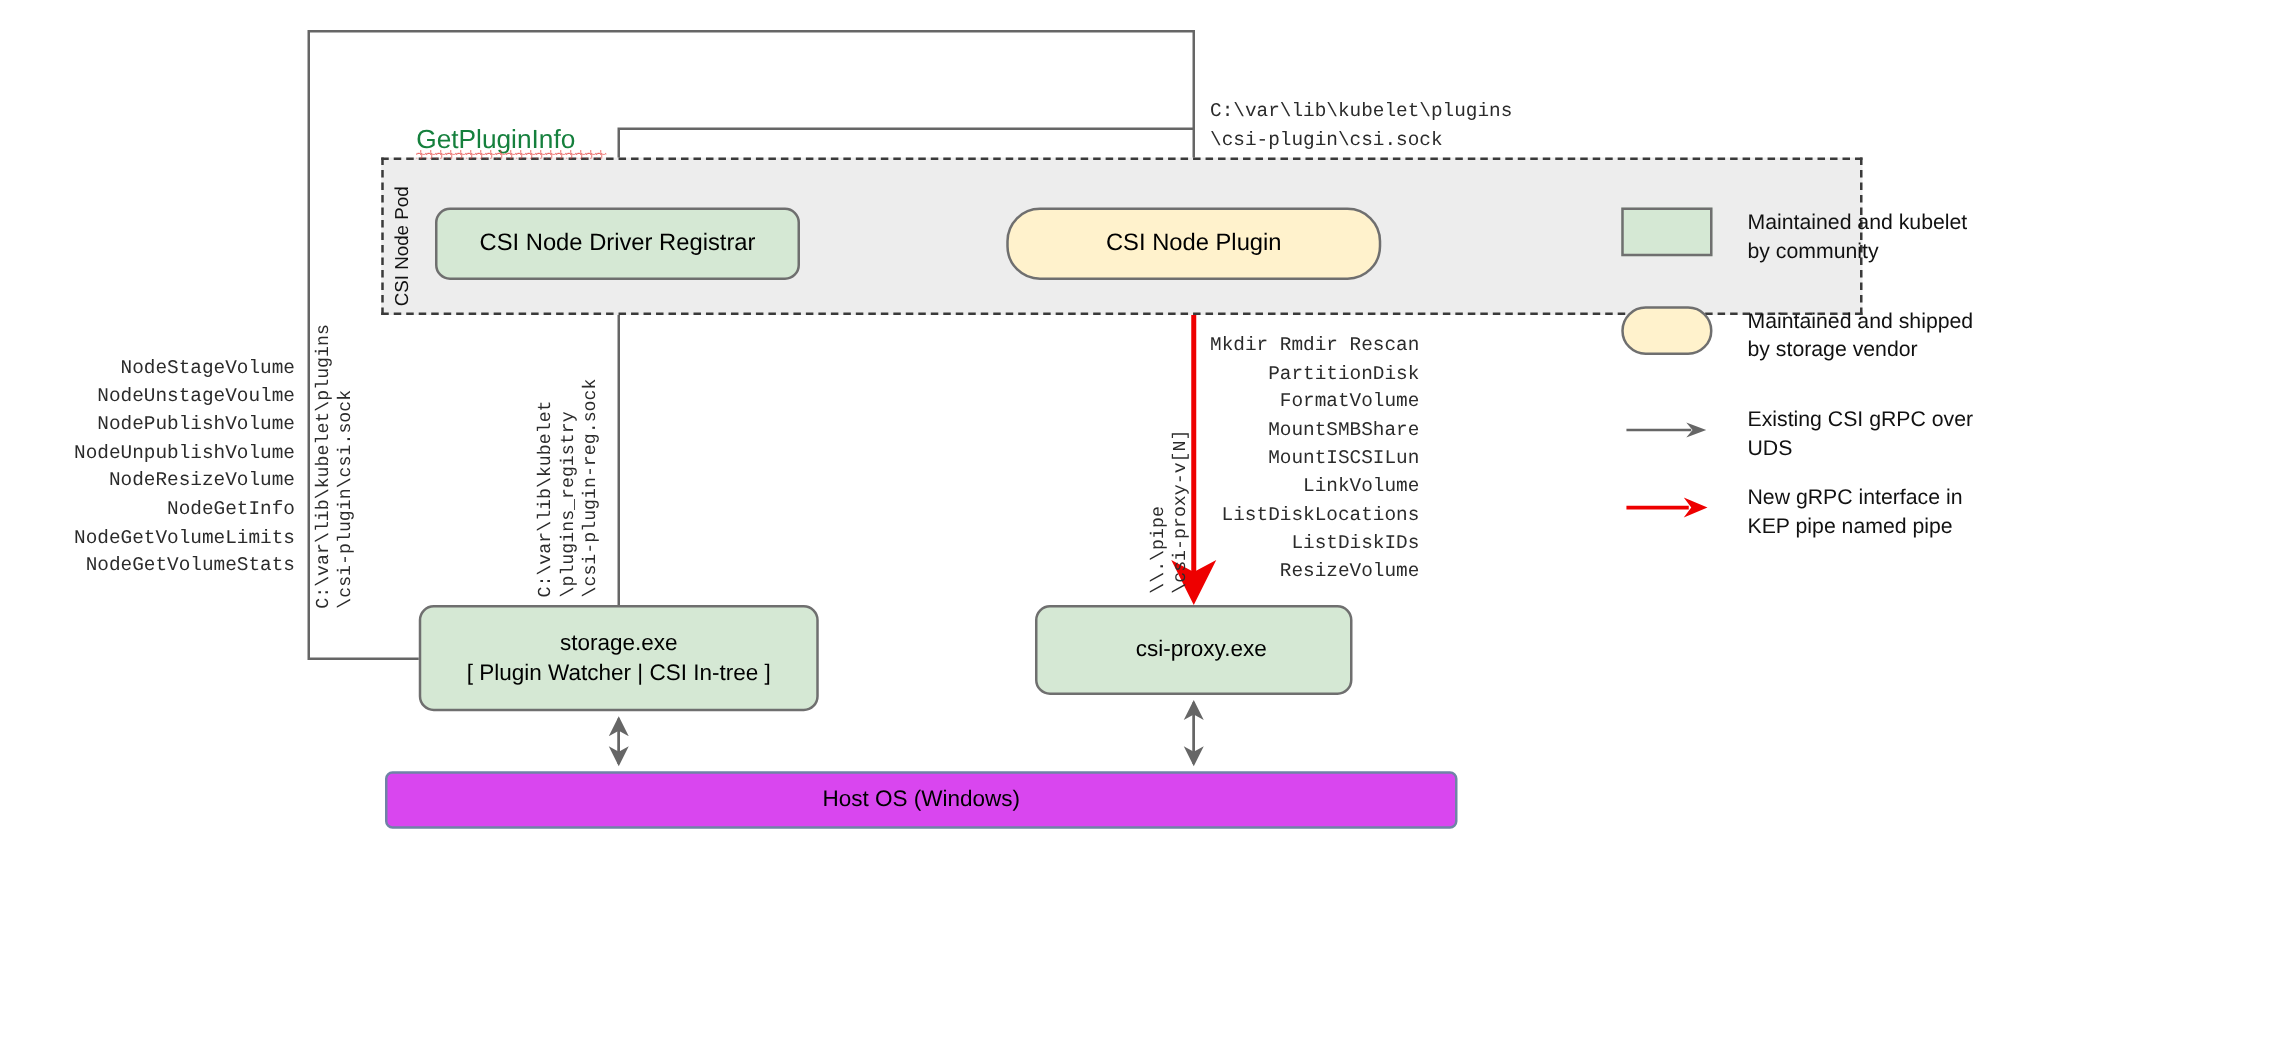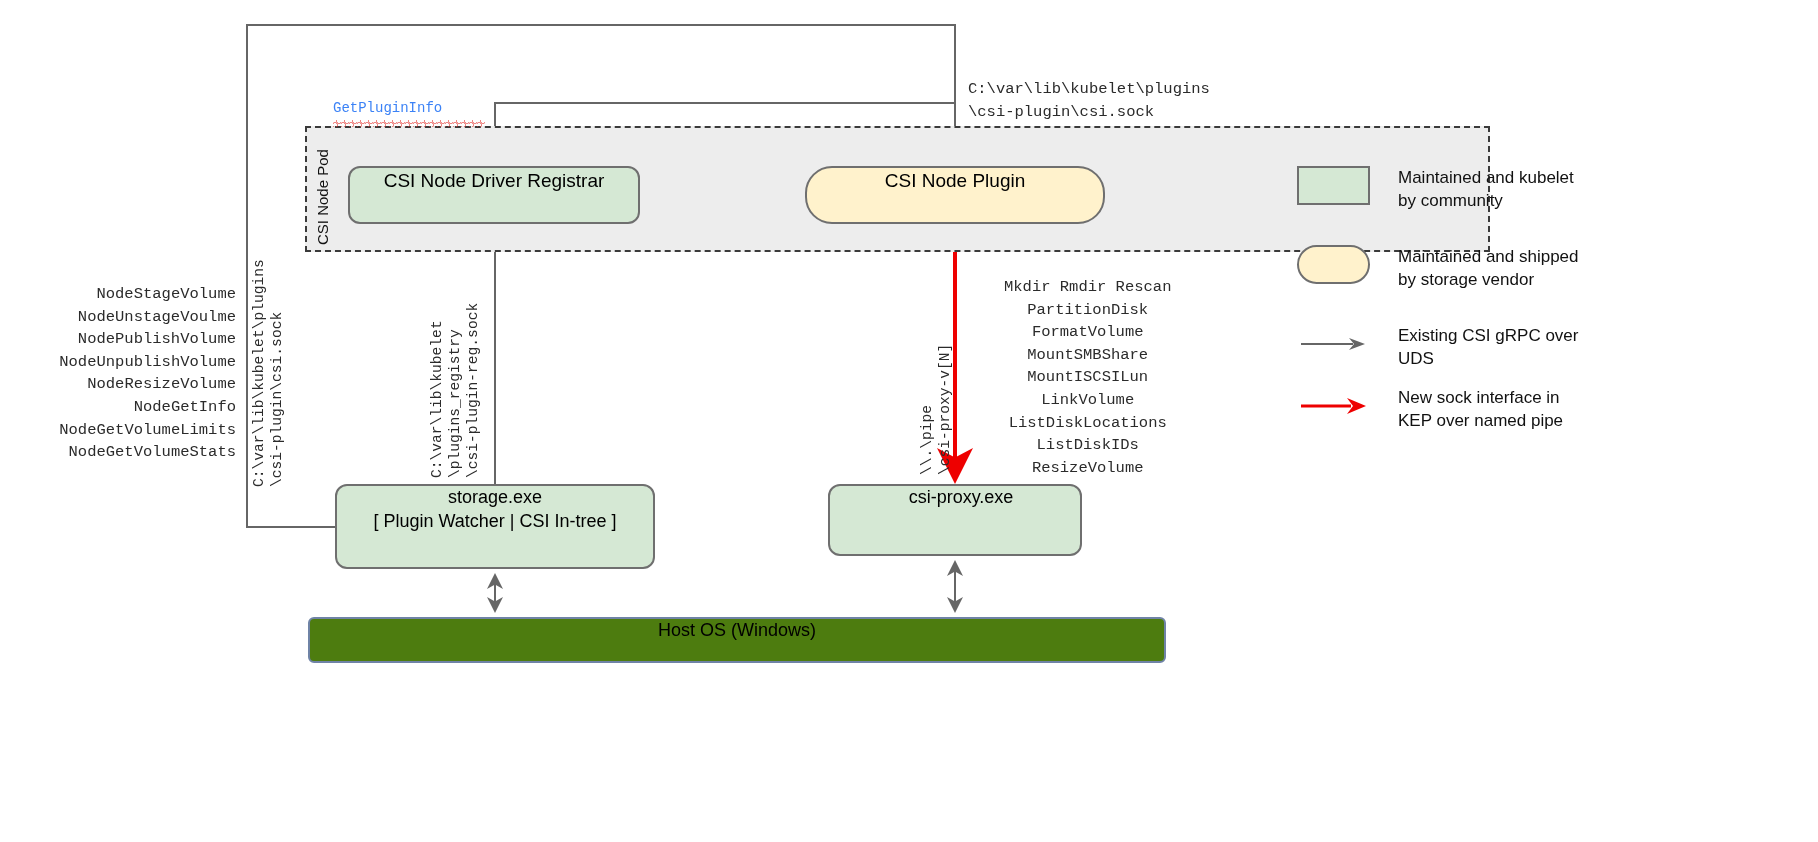--- a/index.html
+++ b/index.html
@@ -16,45 +16,45 @@
   .pod-label{
     position:absolute;left:311px;top:142px;width:22px;height:110px;
     display:flex;align-items:center;justify-content:center;
     font-size:15px;color:#111;
     writing-mode:vertical-rl;transform:rotate(180deg);white-space:nowrap;
   }
 
   
   .node{
     position:absolute;border:2px solid #6f6f6f;border-radius:12px;
-    display:flex;flex-direction:column;align-items:center;justify-content:flex-start;
+    display:flex;flex-direction:column;align-items:center;justify-content:center;
     box-sizing:border-box;text-align:center;line-height:1.32;
   }
   .green{background:#d5e8d4;}
   .yellow{background:#fff2cc;border-radius:27px;}
-  .blue{background:#4d7c0f;border:2px solid #6f83a6;border-radius:6px;}
+  .blue{background:#d946ef;border:2px solid #6f83a6;border-radius:6px;}
 
   #registrar{left:348px;top:166px;width:292px;height:58px;font-size:19px;}
   #nodeplugin{left:805px;top:166px;width:300px;height:58px;font-size:19px;}
   #kubelet{left:335px;top:484px;width:320px;height:85px;font-size:18px;}
   #csiproxy{left:828px;top:484px;width:254px;height:72px;font-size:18px;padding-left:12px;}
   #hostos{left:308px;top:617px;width:858px;height:46px;font-size:18px;}
 
   
   .mono{font-family:"Liberation Mono",monospace;font-size:15.5px;color:#2b2b2b;
         line-height:22.6px;white-space:pre;position:absolute;}
 
   #node-api-list{left:0px;top:283px;width:236px;text-align:right;}
-  #proxy-api-list{left:968px;top:276px;text-align:center;margin-left:36px;}
+  #proxy-api-list{left:968px;top:265px;text-align:right;}
   #getinfo-list{left:516px;top:340px;text-align:left;}
   #plugin-path{left:968px;top:78px;text-align:left;}
 
   .getplugininfo{
-    position:absolute;left:333px;top:100px;font-family:Liberation Mono, monospace;
-    font-size:14px;color:#3b82f6;white-space:pre;
+    position:absolute;left:333px;top:100px;font-family:Liberation Sans, sans-serif;
+    font-size:21px;color:#15803d;white-space:pre;
   }
   .squiggle{
     position:absolute;left:333px;top:120px;width:152px;height:7px;
     background-image:
       radial-gradient(circle at 2px 5px, transparent 2px, #e53935 2.2px, transparent 3.2px),
       radial-gradient(circle at 6px 1px, transparent 2px, #e53935 2.2px, transparent 3.2px);
     background-size:8px 7px;
     opacity:.95;
   }
 
@@ -201,17 +201,17 @@
       <div class="legend-txt">Existing CSI gRPC over UDS</div>
     </div>
 
     <div class="legend-row">
       <div class="arrow-cell">
         <svg width="66" height="18" viewBox="0 0 66 18">
           <path d="M0,9 L50,9" stroke="#ee0000" stroke-width="3" fill="none"></path>
           <path d="M46,1 L65,9 L46,17 L52,9 Z" fill="#ee0000"></path>
         </svg>
       </div>
-      <div class="legend-txt">New sock interface in KEP over named pipe</div>
+      <div class="legend-txt">New gRPC interface in KEP pipe named pipe</div>
     </div>
 
   </div>
 </div>
 
 </body></html>

